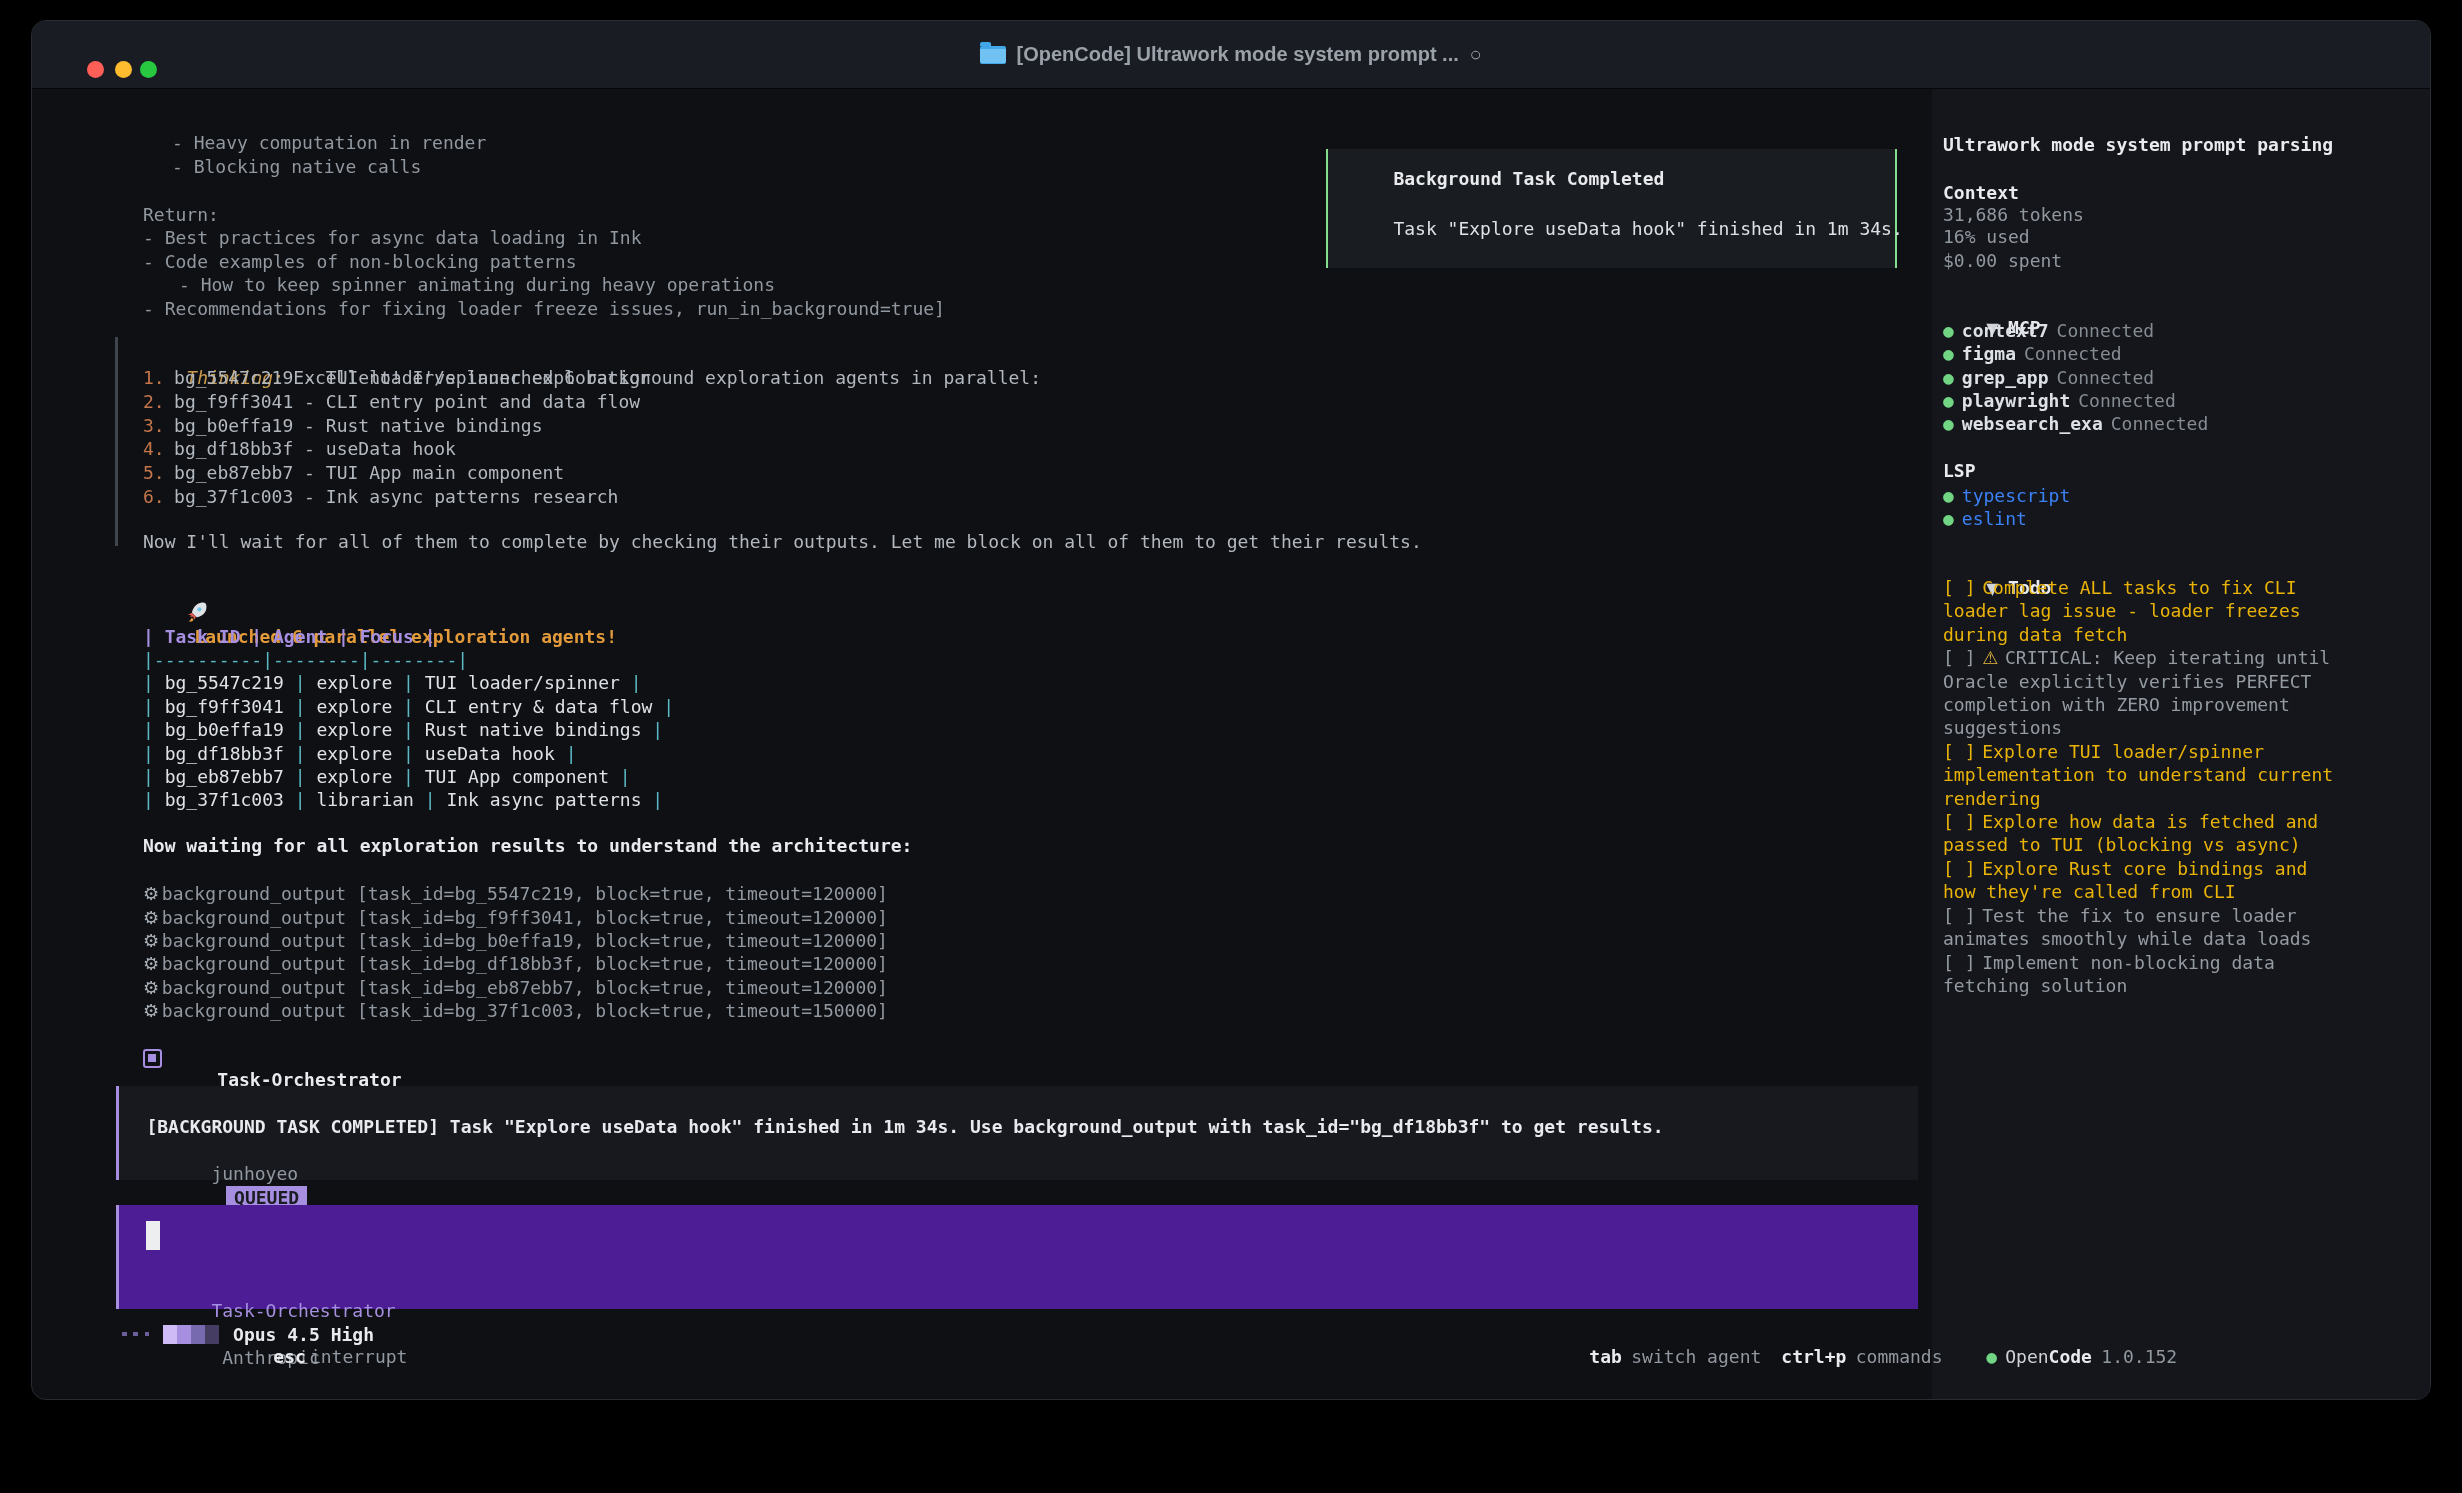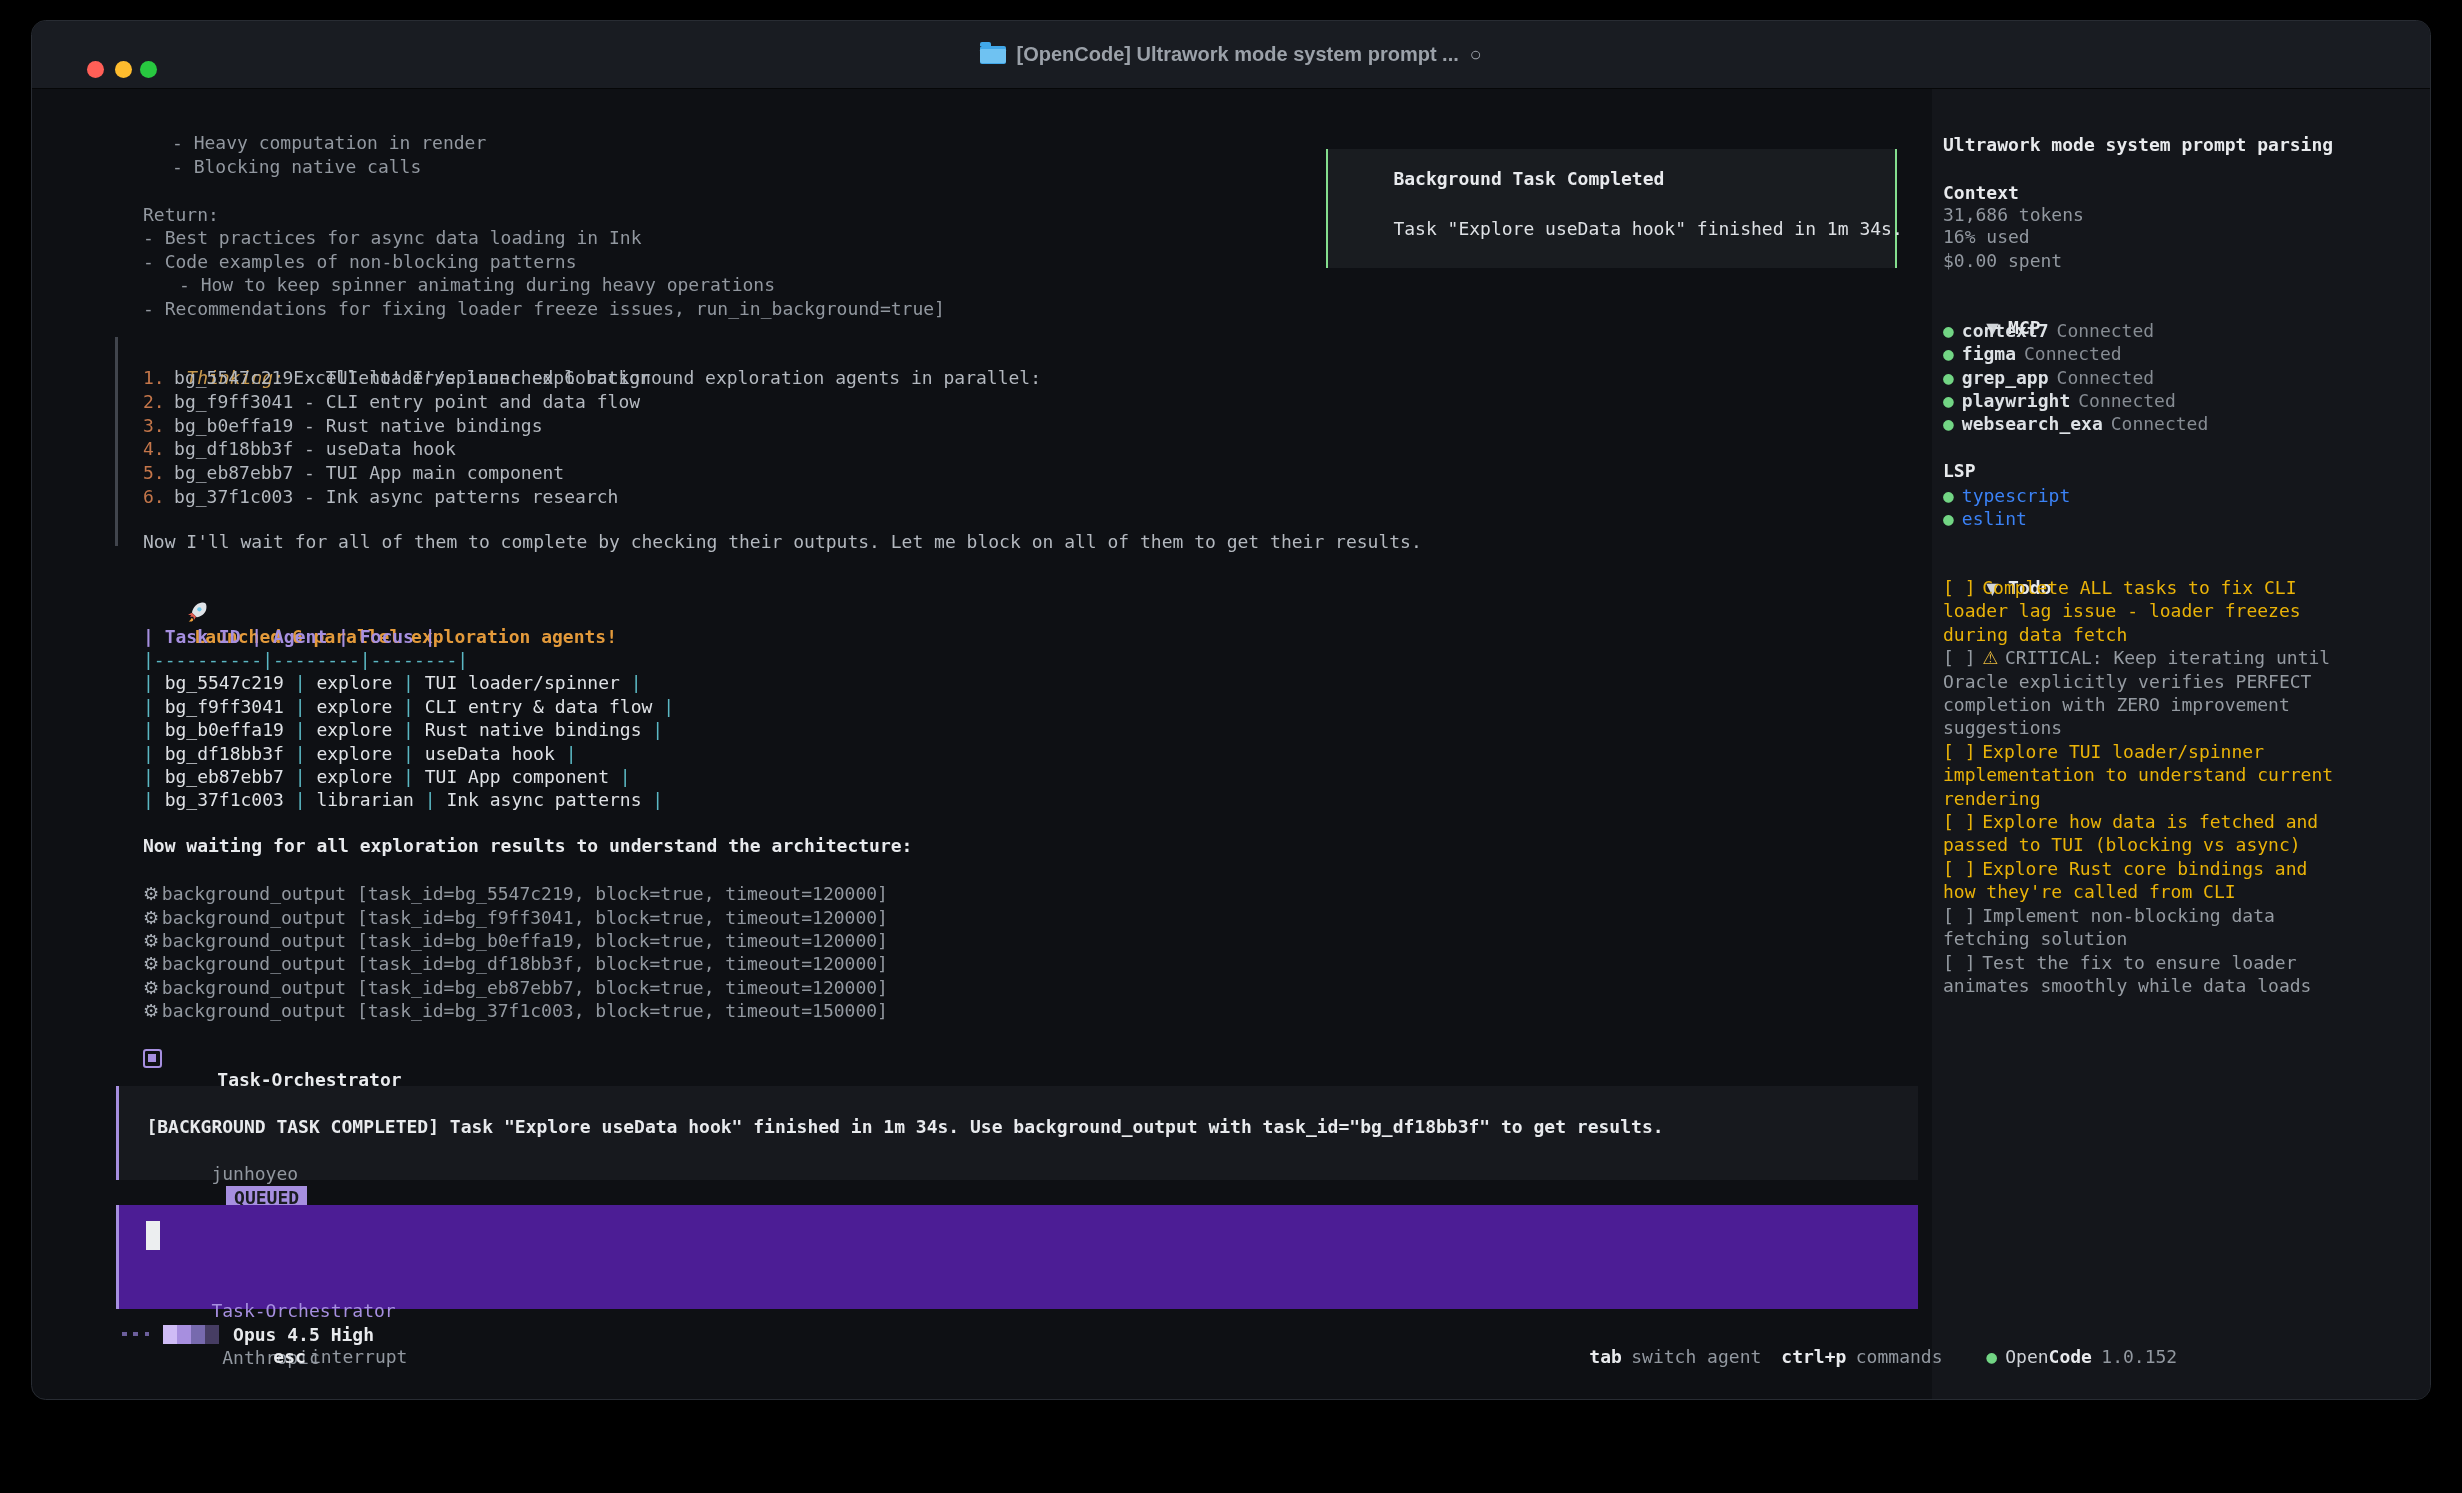--- a/index.html
+++ b/index.html
@@ -198,22 +198,22 @@
 
   <div class="sln" style="top:532px;">
     <span class="arrow">▼</span><span class="w b">Todo</span>
   </div>
   <div class="todo">
     <div class="item tgreen"><span class="cb">[ ]</span><span>Complete ALL tasks to fix CLI loader lag issue - loader freezes during data fetch</span></div>
     <div class="item tgray"><span class="cb">[ ]</span><span class="warn">⚠</span><span>CRITICAL: Keep iterating until Oracle explicitly verifies PERFECT completion with ZERO improvement suggestions</span></div>
     <div class="item tgreen"><span class="cb">[ ]</span><span>Explore TUI loader/spinner implementation to understand current rendering</span></div>
     <div class="item tgreen"><span class="cb">[ ]</span><span>Explore how data is fetched and passed to TUI (blocking vs async)</span></div>
     <div class="item tgreen"><span class="cb">[ ]</span><span>Explore Rust core bindings and how they're called from CLI</span></div>
+    <div class="item tgray"><span class="cb">[ ]</span><span>Test the fix to ensure loader animates smoothly while data loads</span></div>
     <div class="item tgray"><span class="cb">[ ]</span><span>Implement non-blocking data fetching solution</span></div>
-    <div class="item tgray"><span class="cb">[ ]</span><span>Test the fix to ensure loader animates smoothly while data loads</span></div>
   </div>
 
   <div class="sln" style="top:1301px;">
     <span class="dot">●</span><span style="color:#ced2d7;">Open</span><span class="w b">Code</span><span class="g" style="margin-left:9.4px;">1.0.152</span>
   </div>
 
 </div>
 
 
 </body></html>

